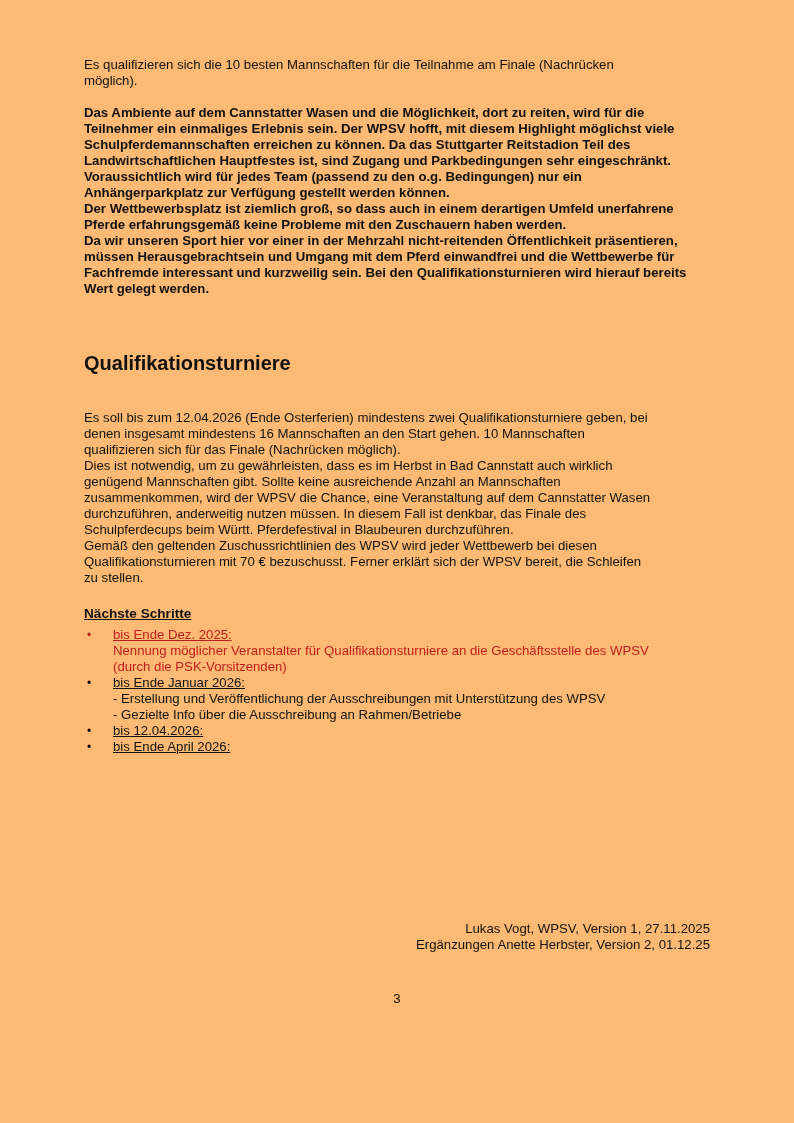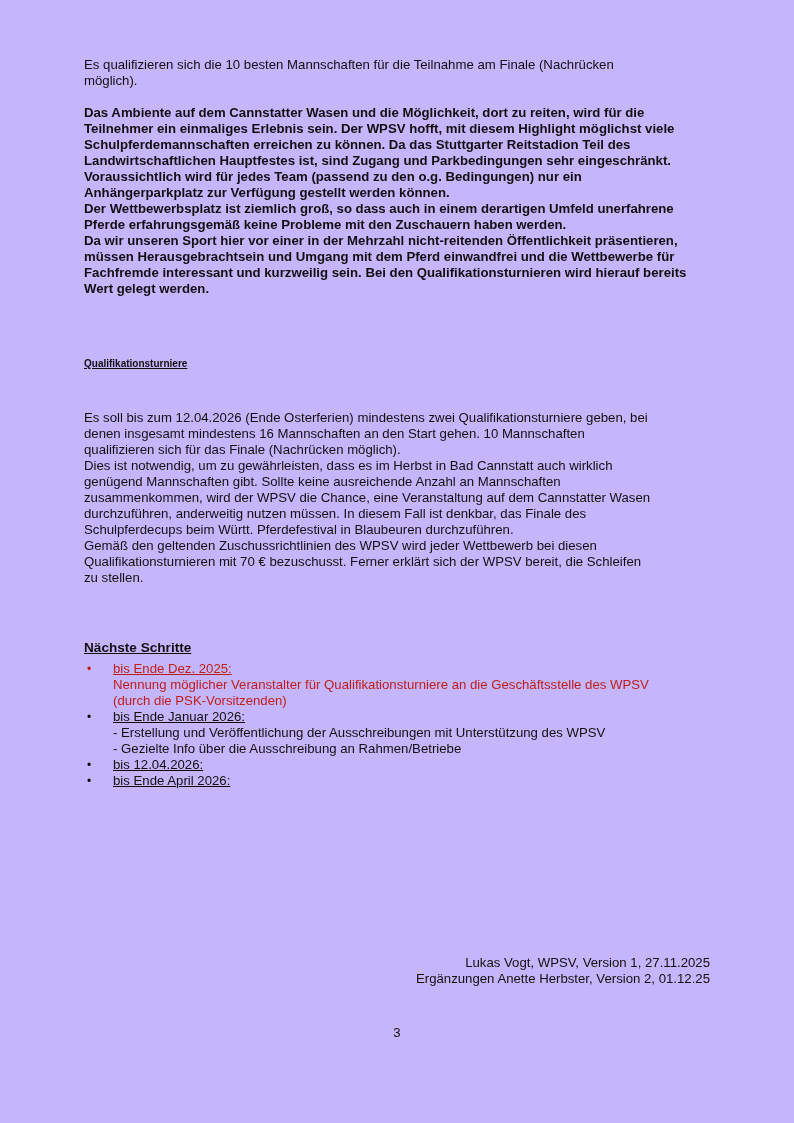--- a/index.html
+++ b/index.html
@@ -4,49 +4,48 @@
 <style>
   html, body {
     margin: 0;
     padding: 0;
     background: #ffffff;
   }
   .page {
     position: relative;
     width: 794px;
     height: 1123px;
-    background: #c4b5fd;
+    background: #fdba74;
     overflow: hidden;
     font-family: "Liberation Sans", "DejaVu Sans", sans-serif;
     font-size: 13.2px;
     line-height: 16px;
     color: #111111;
   }
   .content {
     position: absolute;
     left: 84px;
     top: 57px;
     width: 626px;
   }
   .para {
     margin: 0;
     white-space: pre-line;
   }
   .para-2 { margin-top: 16px; font-weight: bold; }
   .section-heading {
     margin: 0;
     font-weight: bold;
-    font-size: 10px;
+    font-size: 20px;
     line-height: 17px;
-    text-decoration: underline;
   }
   .heading-1 { margin-top: 58px; }
   .para-3 { margin-top: 38px; }
   .heading-2 {
-    margin-top: 54px;
+    margin-top: 20px;
     font-size: 13.6px;
     line-height: 16px;
     text-decoration: underline;
   }
   .bullet-list {
     margin-top: 5px;
   }
   .bullet {
     position: relative;
     padding-left: 29px;

